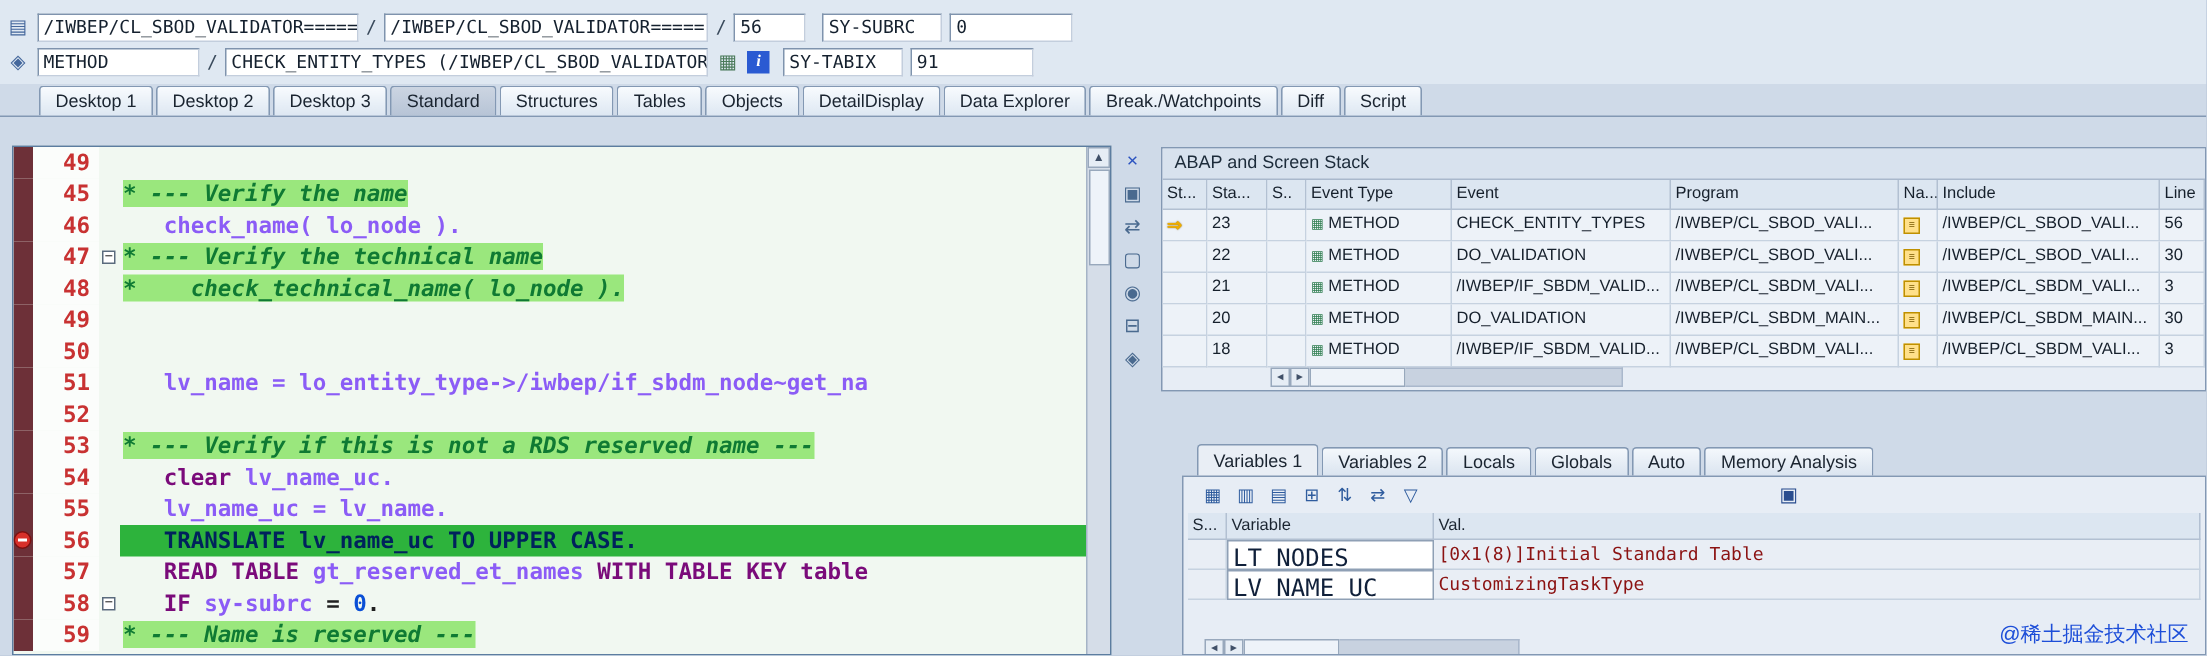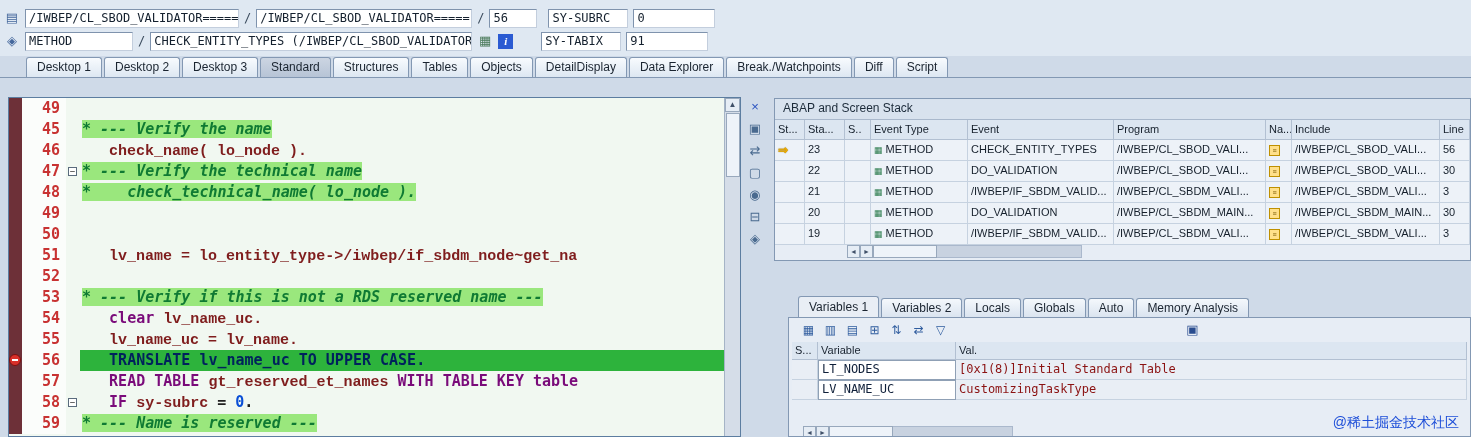--- a/index.html
+++ b/index.html
@@ -30,21 +30,21 @@
   .bp-col{width:13px;flex:none;background:#6d3038;position:relative;}
   .bp-icon{position:absolute;left:0;top:4px;width:12px;height:12px;border-radius:50%;
            background:#d8302a;border:1px solid #7d0f0f;box-sizing:border-box;}
   .bp-icon:after{content:"";position:absolute;left:2px;top:4px;width:6px;height:2px;background:#fff;}
   .gutter{width:38px;flex:none;text-align:right;padding-right:6px;color:#c83232;background:#fbfdfb;}
   .fold-col{width:14px;flex:none;position:relative;background:#f1f8f1;}
   .fold-box{position:absolute;left:2px;top:6px;width:9px;height:9px;border:1px solid #5a6b7d;background:#fff;
             font-size:9px;line-height:7px;text-align:center;color:#333;font-weight:normal;box-sizing:border-box;}
   .code-content{flex:1;overflow:hidden;padding-left:2px;}
   .seg-cm{color:#0f7a33;background:#9ae77d;font-style:italic;}
-  .seg-id{color:#7f1d1d;font-family:Liberation Mono, monospace;}
+  .seg-id{color:#8b5cf6;}
   .seg-kw{color:#7a0b7a;}
   .seg-pl{color:#202020;}
   .seg-lit{color:#0a4fd6;}
   .seg-cur{color:#00225c;}
   .line-current .code-content{background:#2db33c;}
   .vscroll{position:absolute;right:0;top:0;bottom:0;width:15px;background:#d5dde8;border-left:1px solid #a5b4c6;}
   .vs-btn{height:14px;background:#e6edf5;border:1px solid #98a8bc;box-sizing:border-box;text-align:center;
           font-size:8px;line-height:12px;color:#405068;}
   .vs-thumb{position:absolute;top:15px;left:1px;width:12px;height:62px;background:#eef3f9;border:1px solid #98a8bc;}
   
@@ -81,21 +81,21 @@
   .vars-toolbar{height:24px;display:flex;align-items:center;gap:7px;padding-left:12px;position:relative;}
   .vt-icon{width:15px;height:15px;font-size:12px;line-height:15px;text-align:center;color:#2f5c9e;}
   .save-icon{position:absolute;left:396px;top:4px;width:15px;height:15px;font-size:13px;line-height:15px;
              text-align:center;color:#2a4d8f;}
   .vg-row{display:flex;height:20px;margin:0 3px;}
   .vg-head{height:18px;}
   .vg-cell{box-sizing:border-box;border-right:1px solid #c6d2e0;border-bottom:1px solid #c6d2e0;
            padding:2px 3px 0;font-size:11px;white-space:nowrap;overflow:hidden;background:#e9eef5;}
   .vg-head .vg-cell{background:#dce6f1;border-color:#b2c0d2;}
   .v0{width:26px}.v1{width:138px}.v2{flex:1}
-  .var-name{background:#fff;border:1px solid #8fa0b5;font-family:"DejaVu Sans Mono",monospace;font-size:12px;
+  .var-name{background:#fff;border:1px solid #8fa0b5;font-family:"DejaVu Sans Mono",monospace;font-size:16px;
             padding:1px 3px 0;color:#10203a;}
   .var-val{font-family:"DejaVu Sans Mono",monospace;font-size:12px;color:#8b1212;padding-top:2px;}
   .vars-hscroll{left:14px;top:108px;width:210px;}
   
   .watermark{position:absolute;right:12px;bottom:5px;font-size:14px;color:#1d4ed8;}
 </style>
 </head>
 <body>
 
 <div class="screen">
@@ -111,21 +111,21 @@
       <div class="fld" style="width:80px;margin-left:6px;">SY-SUBRC</div>
       <div class="fld" style="width:82px;">0</div>
     </div>
     <div class="hdr-row" style="top:31px;">
       <span class="hdr-icon">◈</span>
       <div class="fld" style="width:108px;">METHOD</div>
       <span class="sep">/</span>
       <div class="fld" style="width:322px;">CHECK_ENTITY_TYPES (/IWBEP/CL_SBOD_VALIDATOR)</div>
       <span class="hdr-icon" style="color:#4a7a5a;">▦</span>
       <span class="info-badge">i</span>
-      <div class="fld" style="width:80px;margin-left:23px;">SY-TABIX</div>
+      <div class="fld" style="width:80px;margin-left:4px;">SY-TABIX</div>
       <div class="fld" style="width:82px;">91</div>
     </div>
   </div>
 
   <div class="tabstrip">
       <div class="tab">Desktop 1</div>
       <div class="tab">Desktop 2</div>
       <div class="tab">Desktop 3</div>
       <div class="tab active">Standard</div>
       <div class="tab">Structures</div>
@@ -226,21 +226,21 @@
           <div class="sg-cell w2"></div>
           <div class="sg-cell w3"><span class="method-icon">▦</span>METHOD</div>
           <div class="sg-cell w4">DO_VALIDATION</div>
           <div class="sg-cell w5">/IWBEP/CL_SBDM_MAIN...</div>
           <div class="sg-cell w6"><span class="nav-icon">≡</span></div>
           <div class="sg-cell w7">/IWBEP/CL_SBDM_MAIN...</div>
           <div class="sg-cell w8">30</div>
         </div>
         <div class="sg-row">
           <div class="sg-cell w0"></div>
-          <div class="sg-cell w1">19</div>
+          <div class="sg-cell w1">18</div>
           <div class="sg-cell w2"></div>
           <div class="sg-cell w3"><span class="method-icon">▦</span>METHOD</div>
           <div class="sg-cell w4">/IWBEP/IF_SBDM_VALID...</div>
           <div class="sg-cell w5">/IWBEP/CL_SBDM_VALI...</div>
           <div class="sg-cell w6"><span class="nav-icon">≡</span></div>
           <div class="sg-cell w7">/IWBEP/CL_SBDM_VALI...</div>
           <div class="sg-cell w8">3</div>
         </div>
       </div>
     <div class="hscroll stack-hscroll">

